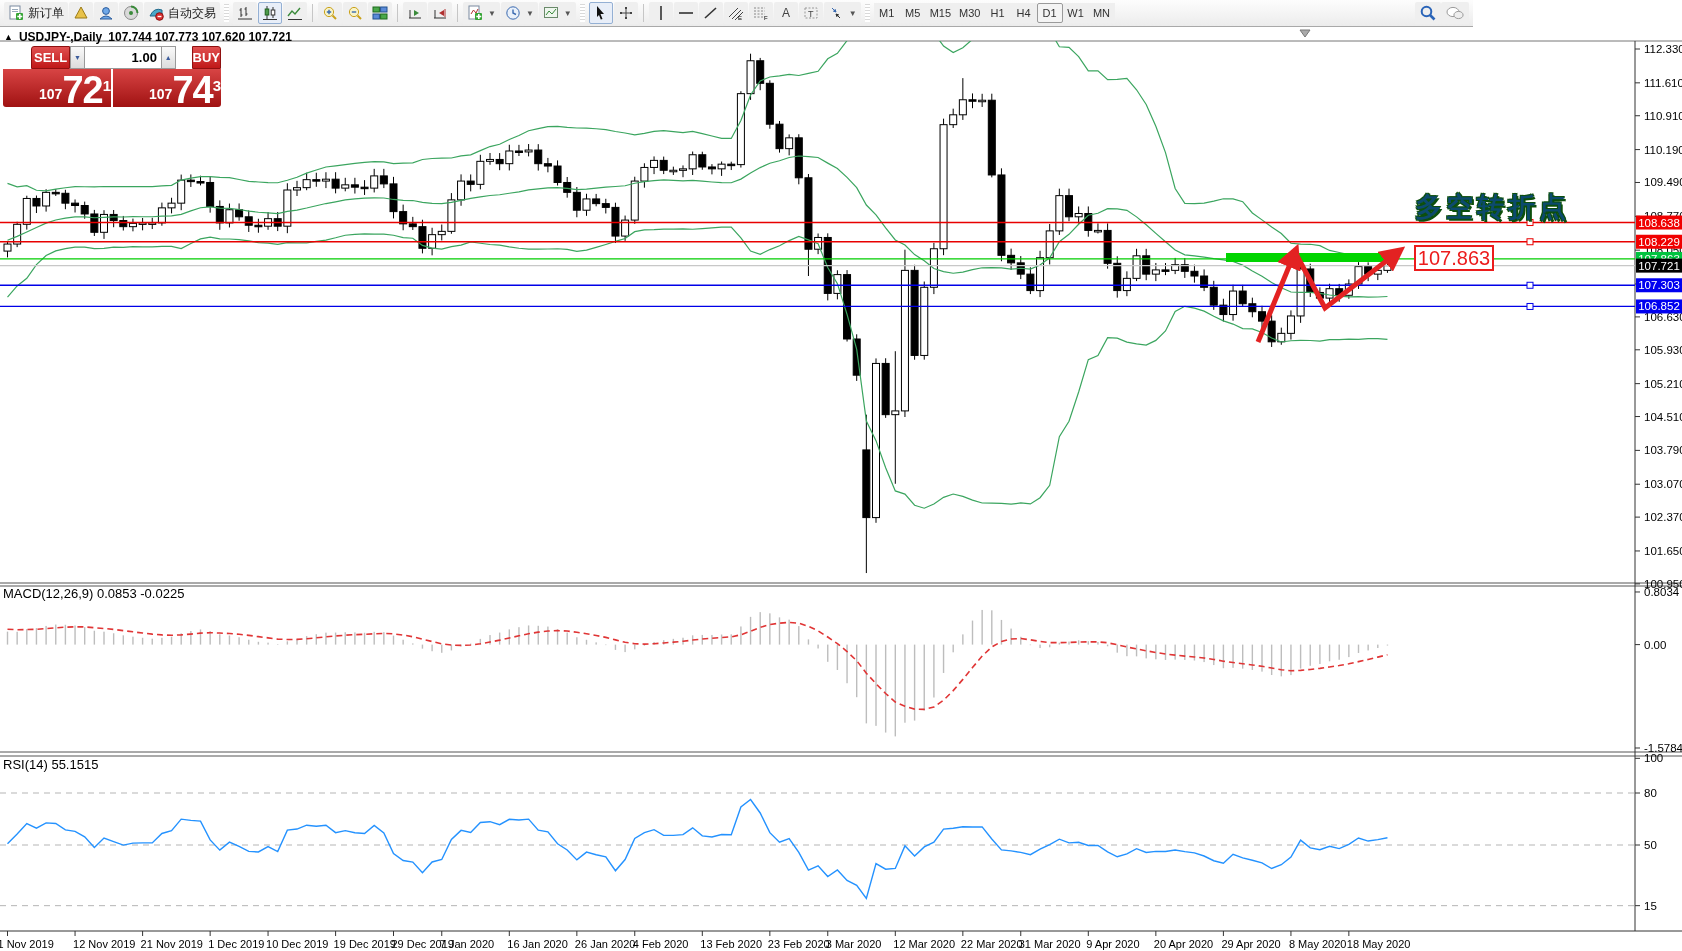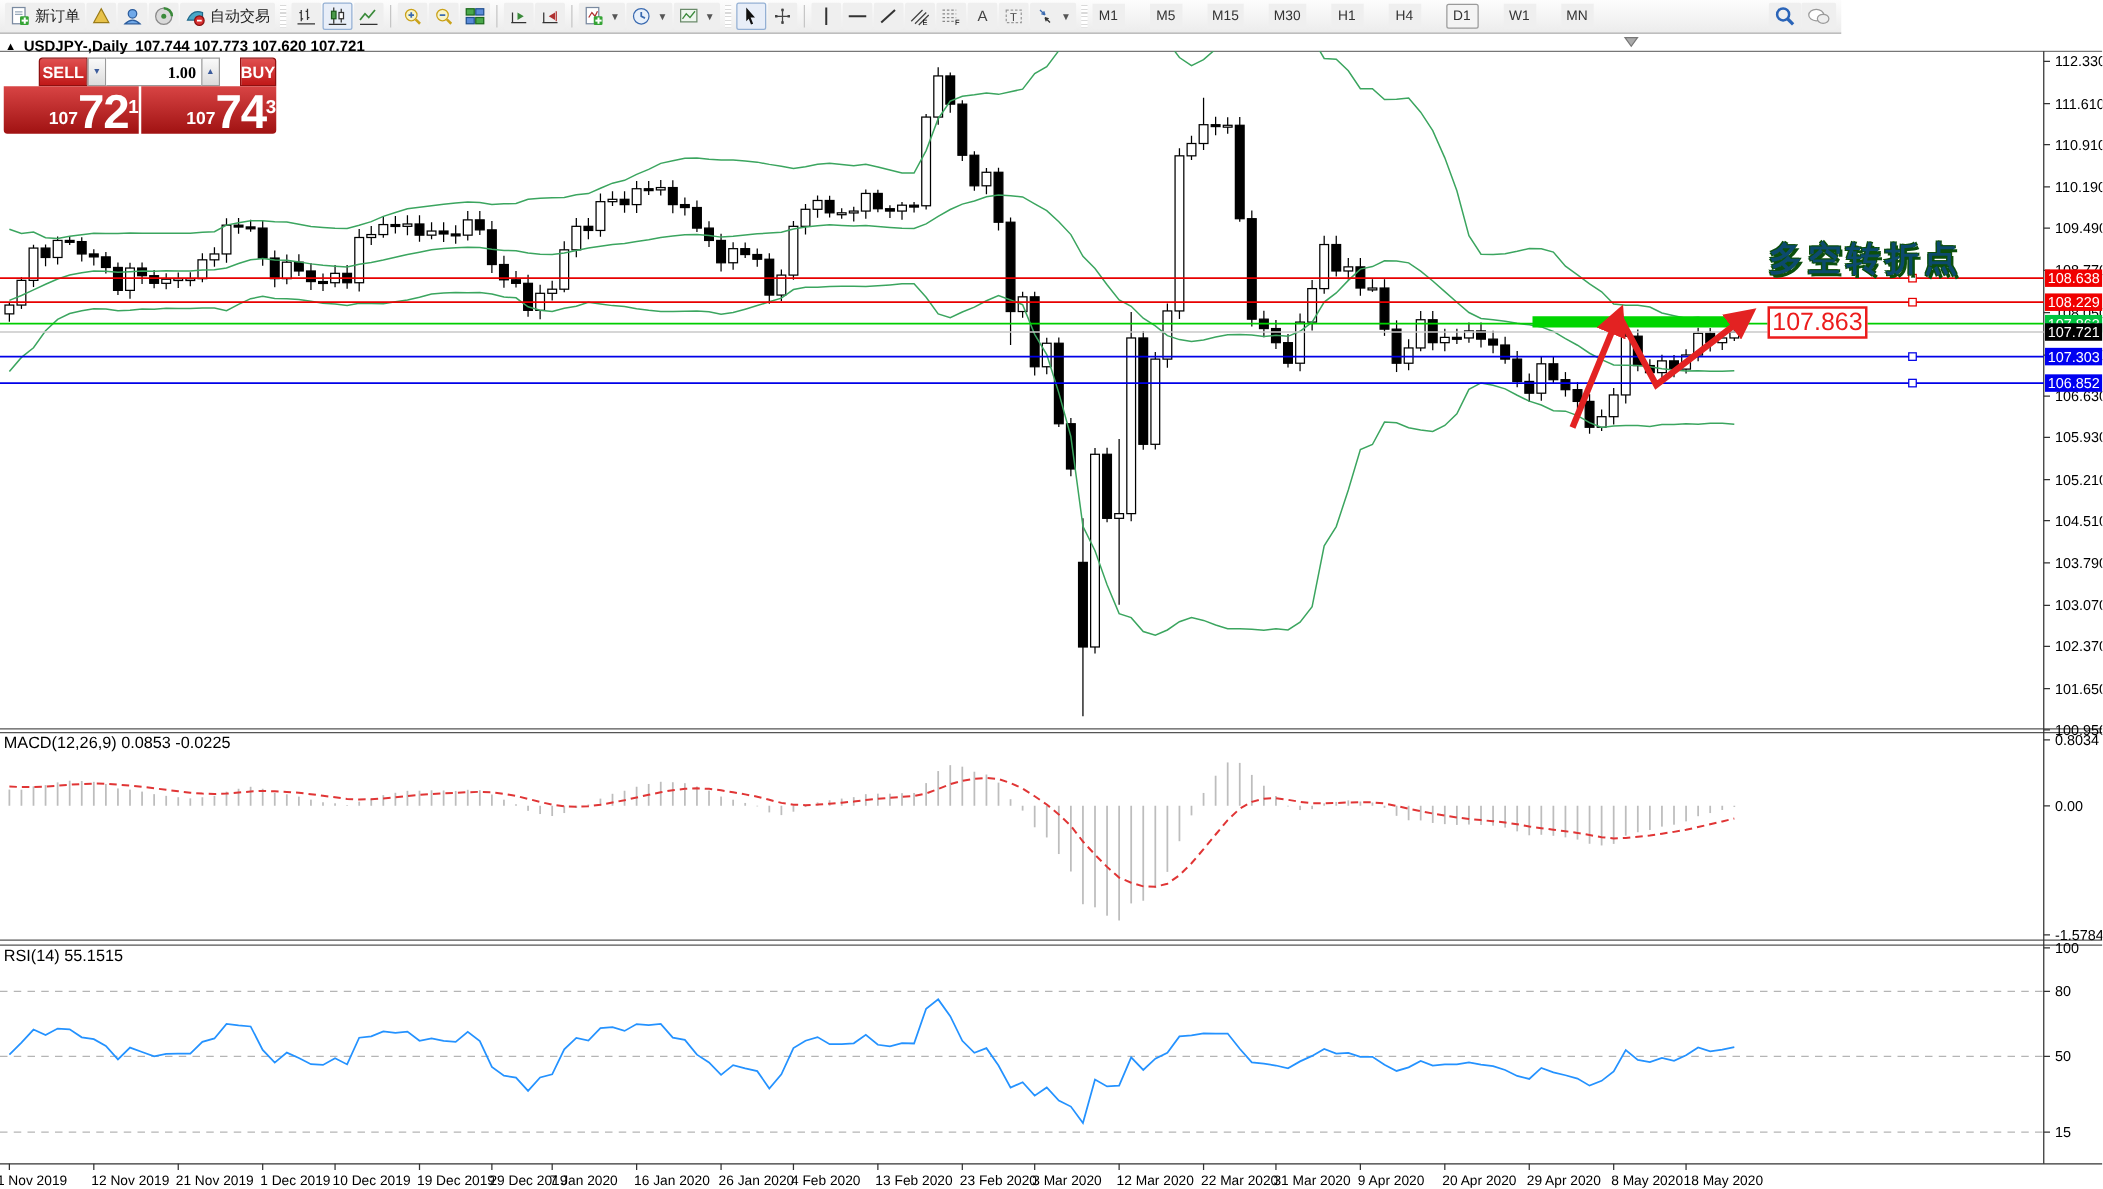--- a/index.html
+++ b/index.html
@@ -31,21 +31,21 @@
   #trade-panel{position:absolute;left:3px;top:46px;width:218px;z-index:20;font-weight:bold;}
   #tp-row1{display:flex;height:23px;padding-left:28px;}
   .tp-btn{color:#fff;font-size:13px;display:flex;align-items:center;justify-content:center;
           background:linear-gradient(#e05050,#c01818);border:1px solid #8f1010;}
   #tp-sell{width:50px;border-radius:3px 0 0 0;}
   #tp-buy{flex:1;border-radius:0 3px 0 0;margin-left:16px;}
   .tp-spin{width:17px;background:linear-gradient(#fafafa,#dcdcdc);border:1px solid #9a9a9a;
            display:flex;align-items:center;justify-content:center;font-size:7px;color:#3c5c9c;}
   #tp-vol{width:68px;border:1px solid #9a9a9a;border-left:none;border-right:none;
           text-align:right;font-size:13px;font-weight:bold;padding:0 4px;outline:none;
-          font-family:Liberation Serif, serif;}
+          font-family:Liberation Sans, sans-serif;}
   #tp-row2{display:flex;height:38px;}
   .tp-price{flex:1;color:#fff;display:flex;align-items:flex-end;justify-content:flex-end;
             background:linear-gradient(#d84444,#a01212);padding-bottom:2px;}
   #tp-bid{margin-right:1px;border-radius:0 0 0 3px;}
   #tp-ask{margin-left:1px;border-radius:0 0 3px 0;}
   .tp-small{font-size:14px;line-height:22px;}
   .tp-big{font-size:38px;line-height:30px;letter-spacing:-1px;}
   .tp-sup{font-size:15px;line-height:34px;align-self:flex-start;}
   
   .pane-label{position:absolute;left:3px;z-index:10;font-size:13px;color:#000;}
@@ -839,21 +839,21 @@
         </svg>
   </button>
   <button class="tb-btn">
     <svg class="ic" width="16" height="16">
           <path d="M4 3 L8 7 M8 7 l-1 -3 M8 7 l-3 -1" stroke="#3a6ab0" fill="none"></path>
           <path d="M12 13 L8 9 M8 9 l1 3 M8 9 l3 1" stroke="#333" fill="none"></path>
         </svg>
     <span class="tb-dd">▼</span>
   </button>
   <div class="tb-grip"></div>
-  <div id="tf-group" style="display: flex; gap: 20px;">
+  <div id="tf-group" style="display: flex;">
         <button class="tf-btn">M1</button>
         <button class="tf-btn">M5</button>
         <button class="tf-btn">M15</button>
         <button class="tf-btn">M30</button>
         <button class="tf-btn">H1</button>
         <button class="tf-btn">H4</button>
         <button class="tf-btn active">D1</button>
         <button class="tf-btn">W1</button>
         <button class="tf-btn">MN</button>
       </div>

